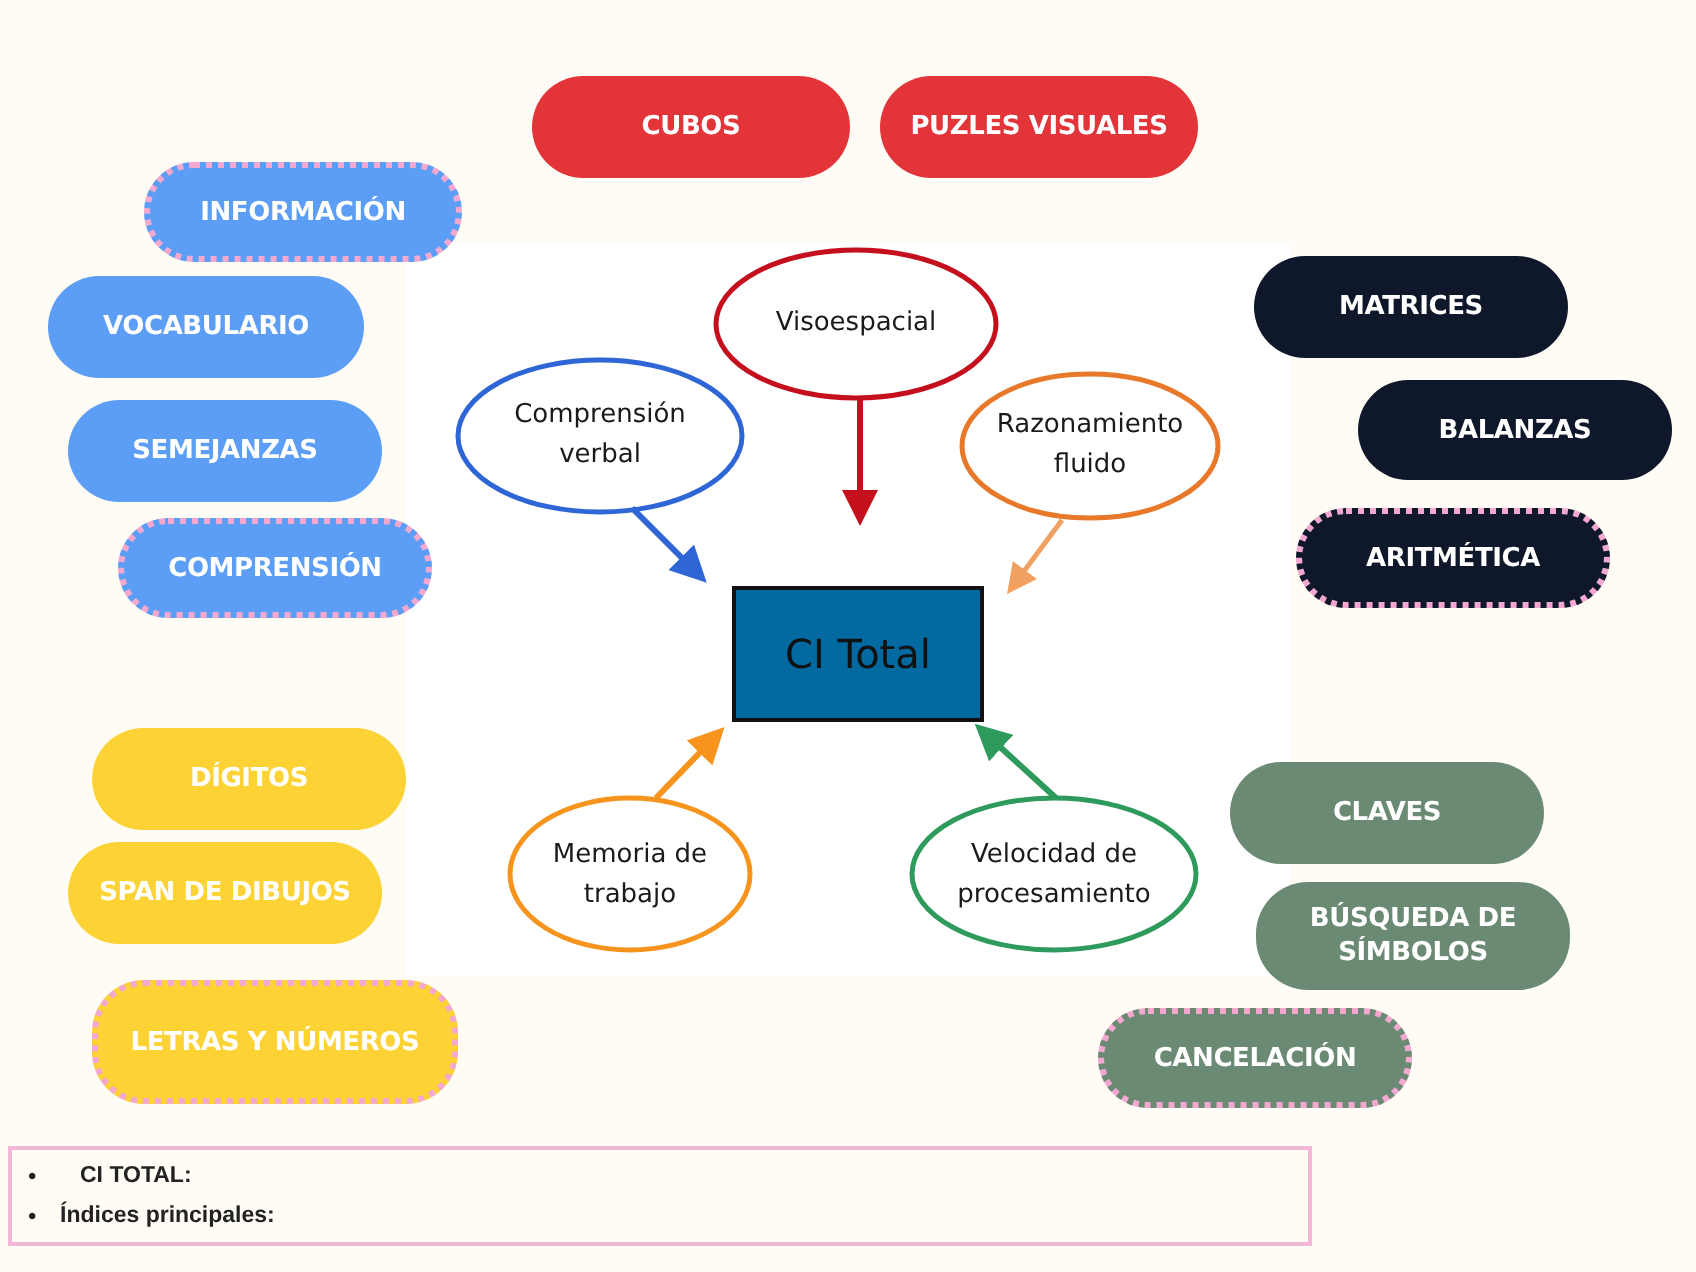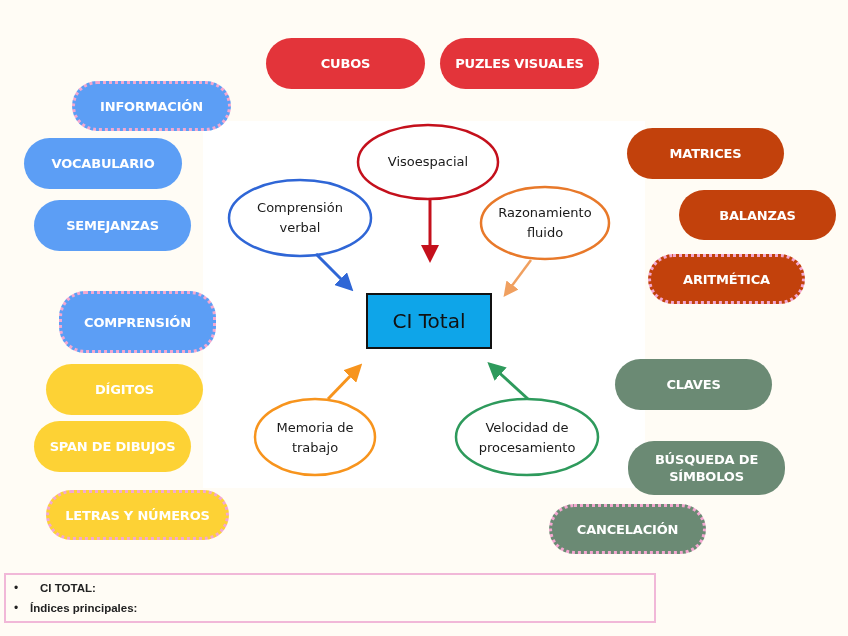--- a/index.html
+++ b/index.html
@@ -16,32 +16,32 @@
     position: absolute; box-sizing: border-box;
     border-radius: 26px;
     display: flex; align-items: center; justify-content: center; text-align: center;
     color: #ffffff; font-weight: bold; font-size: 13px; line-height: 17px;
     letter-spacing: -0.2px;
     font-family: "DejaVu Sans", sans-serif;
   }
   .pill.dotted { border: 3px dotted #f3a8d0; }
   .red { background: #e3343a; }
   .blue { background: #5c9ef5; }
-  .orange { background: #c2410c; justify-content: center; }
+  .orange { background: #0f172a; justify-content: center; }
   .yellow { background: #fdd235; }
   .green { background: #6b8a74; }
   svg.diagram { position: absolute; left: 0; top: 0; }
   .ell-text {
     position: absolute; display: flex; align-items: center; justify-content: center;
     text-align: center; color: #1a1a1a; font-size: 13px; line-height: 20px;
     font-family: "DejaVu Sans", sans-serif;
   }
   .ci-box {
-    position: absolute; left: 366px; top: 293px; width: 126px; height: 56px;
-    box-sizing: border-box; border: 2px solid #111; background: #0ea5e9;
+    position: absolute; left: 366px; top: 293px; width: 126px; height: 68px;
+    box-sizing: border-box; border: 2px solid #111; background: #0369a1;
     display: flex; align-items: center; justify-content: center;
     font-size: 20px; color: #111; font-family: "DejaVu Sans", sans-serif;
   }
   .legend {
     position: absolute; left: 4px; top: 573px; width: 652px; height: 50px;
     box-sizing: border-box; border: 2px solid #f1b8d8; background: #fffcf5;
     padding: 3px 0 0 8px; font-size: 11.5px; line-height: 20px; color: #222;
     font-family: "Liberation Sans", sans-serif;
   }
   .legend-row { display: flex; align-items: center; white-space: nowrap; }
@@ -113,45 +113,45 @@
 
 <div class="pill blue dotted" style="left:72px;top:81px;width:159px;height:50px;">
     <span>INFORMACIÓN</span>
   </div>
 <div class="pill blue" style="left:24px;top:138px;width:158px;height:51px;">
     <span>VOCABULARIO</span>
   </div>
 <div class="pill blue" style="left:34px;top:200px;width:157px;height:51px;justify-content:center;">
     <span>SEMEJANZAS</span>
   </div>
-<div class="pill blue dotted" style="left:59px;top:259px;width:157px;height:62px;margin-top:32px;">
+<div class="pill blue dotted" style="left:59px;top:259px;width:157px;height:50px;">
     <span>COMPRENSIÓN</span>
   </div>
 
 <div class="pill orange" style="left:627px;top:128px;width:157px;height:51px;">
     <span>MATRICES</span>
   </div>
 <div class="pill orange" style="left:679px;top:190px;width:157px;height:50px;">
     <span>BALANZAS</span>
   </div>
 <div class="pill orange dotted" style="left:648px;top:254px;width:157px;height:50px;">
     <span>ARITMÉTICA</span>
   </div>
 
 <div class="pill yellow" style="left:46px;top:364px;width:157px;height:51px;">
     <span>DÍGITOS</span>
   </div>
 <div class="pill yellow" style="left:34px;top:421px;width:157px;height:51px;">
     <span>SPAN DE DIBUJOS</span>
   </div>
-<div class="pill yellow dotted" style="left:46px;top:490px;width:183px;height:50px;">
+<div class="pill yellow dotted" style="left:46px;top:490px;width:183px;height:62px;">
     <span>LETRAS Y NÚMEROS</span>
   </div>
 
-<div class="pill green" style="left:615px;top:359px;width:157px;height:51px;">
+<div class="pill green" style="left:615px;top:381px;width:157px;height:51px;">
     <span>CLAVES</span>
   </div>
 <div class="pill green" style="left:628px;top:441px;width:157px;height:54px;">
     <span style="width:120px;">BÚSQUEDA DE SÍMBOLOS</span>
   </div>
 <div class="pill green dotted" style="left:549px;top:504px;width:157px;height:50px;">
     <span>CANCELACIÓN</span>
   </div>
 
 <div class="legend">

